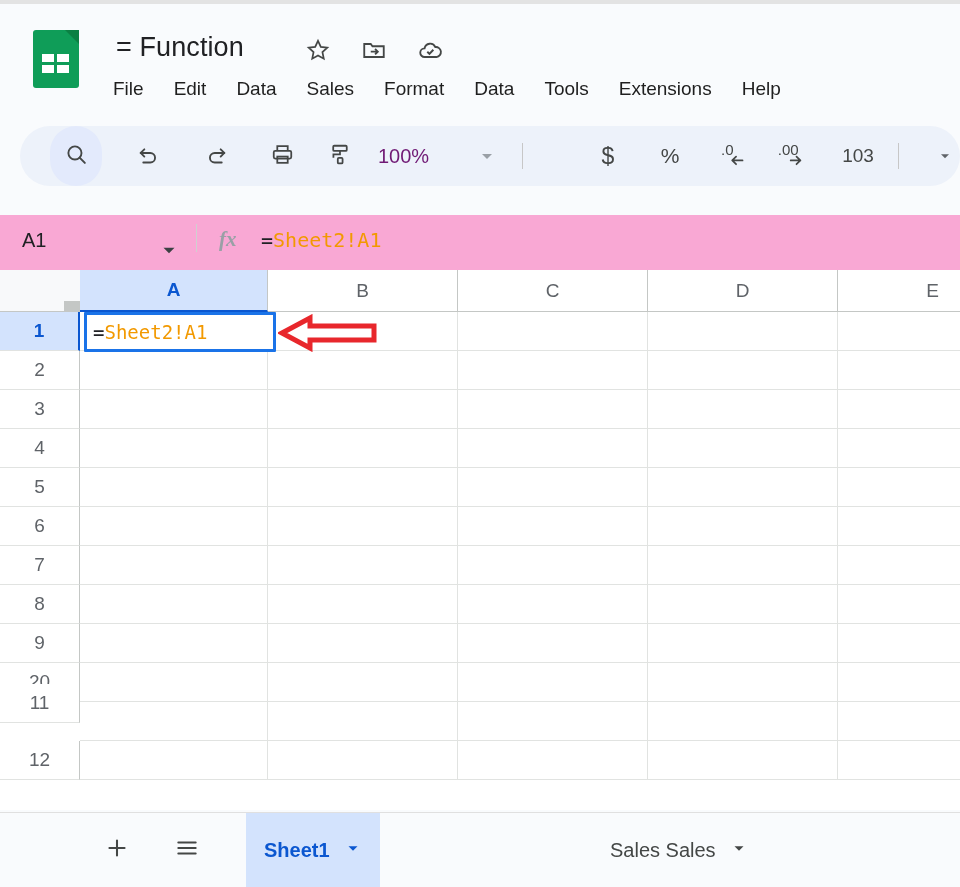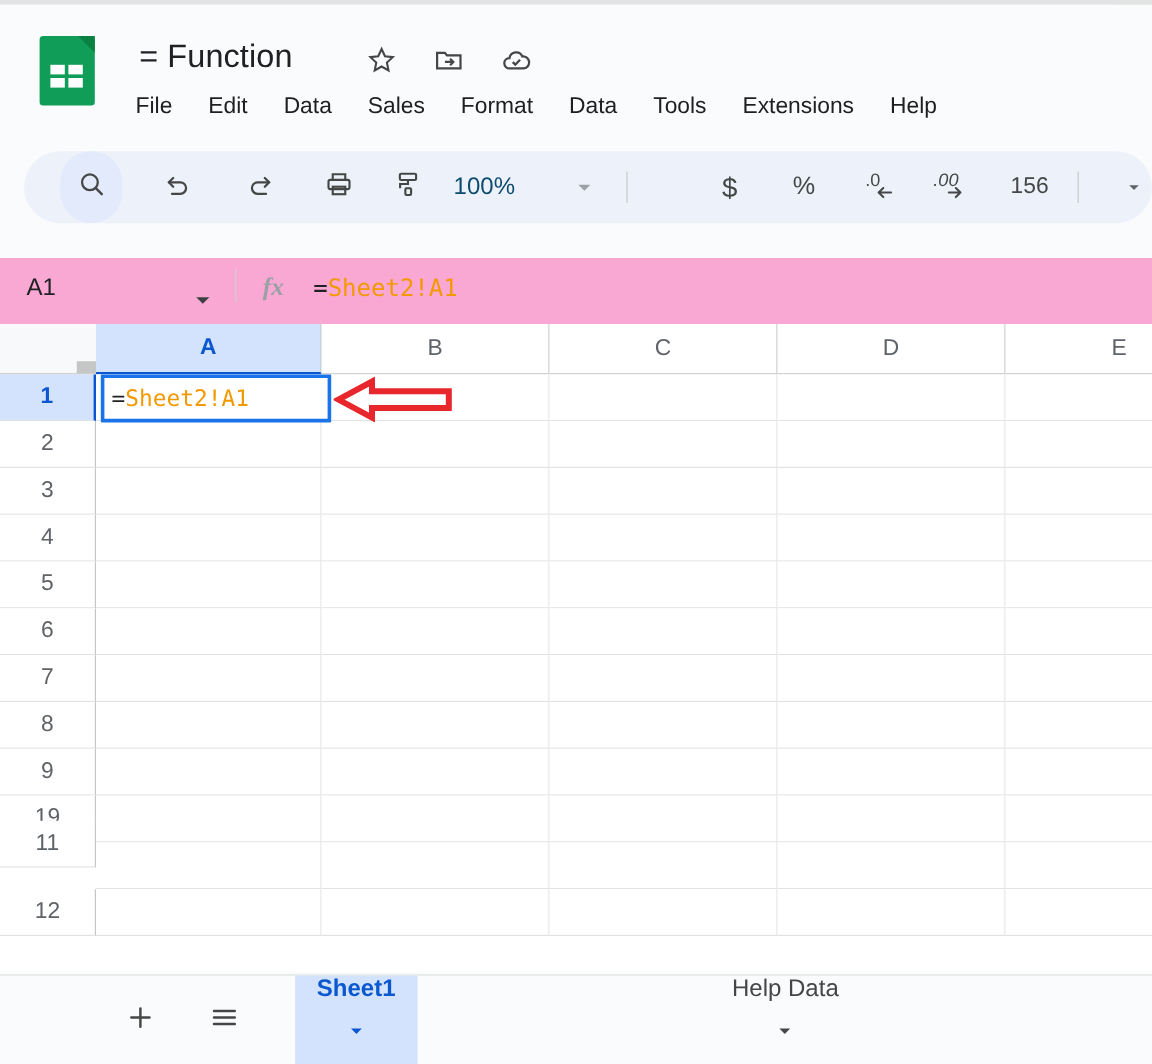--- a/index.html
+++ b/index.html
@@ -39,26 +39,26 @@
   
   .toolbar-wrap { position:absolute; top:126px; left:20px; width:940px; height:60px;
                   background:#edf2fa; border-radius:30px; }
   .tb-item { position:absolute; top:0; height:60px; display:flex; align-items:center;
              justify-content:center; color:#444746; }
   .tb-search { left:30px; width:52px; border-radius:26px; background:#e3eafc; }
   .tb-undo   { left:104px; width:48px; }
   .tb-redo   { left:172px; width:48px; }
   .tb-print  { left:238px; width:48px; }
   .tb-paint  { left:296px; width:48px; }
-  .tb-zoom   { left:358px; width:92px; font-size:20px; color:#0c4a6e; justify-content:flex-start; }
+  .tb-zoom   { left:358px; width:92px; font-size:20px; color:#701a75; justify-content:flex-start; }
   .tb-zoomcaret { left:450px; width:34px; }
   .tb-dollar { left:567px; width:42px; font-size:23px; color:#444746; }
   .tb-pct    { left:629px; width:42px; font-size:21px; color:#444746; }
   .tb-dec0   { left:691px; width:48px; }
-  .tb-dec00  { left:749px; width:52px;font-style:italic; }
+  .tb-dec00  { left:749px; width:52px; }
   .tb-123    { left:812px; width:52px; font-size:19px; color:#444746; }
   .tb-more   { left:910px; width:30px; }
   .tb-sep { position:absolute; top:17px; width:1px; height:26px; background:#c7c7c7; }
   .sep1 { left:502px; } .sep2 { left:878px; }
 
   
   .fbar { position:absolute; top:215px; left:0; width:960px; height:55px; background:#f9a8d4; }
   .namebox { position:absolute; left:22px; top:14px; font-size:20px; color:#202124; }
   .namecaret { position:absolute; left:158px; top:24px; }
   .fsep { position:absolute; left:196px; top:224px; width:1px; height:28px; background:#d0d0d0; }
@@ -103,21 +103,21 @@
   .annot-arrow { position:absolute; left:278px; top:314px; width:100px; height:38px; z-index:8; }
 
   
   .tabbar { position:absolute; top:812px; left:0; width:960px; height:75px;
             background:#f9fbfd; border-top:1px solid #e0e0e0; }
   .tb-add  { position:absolute; left:96px; top:16px; width:42px; height:42px;
              display:flex; align-items:center; justify-content:center; color:#444746; }
   .tb-list { position:absolute; left:166px; top:16px; width:42px; height:42px;
              display:flex; align-items:center; justify-content:center; color:#444746; }
   .sheettab { position:absolute; top:0; height:75px; display:flex; align-items:center;
-              gap:14px; padding:0 18px; font-size:20px; color:#444746; white-space:nowrap;flex-direction:column; }
+              gap:14px; padding:0 18px; font-size:20px; color:#444746; white-space:nowrap; }
   .sheettab.active { background:#d3e3fd; color:#0b57d0; font-weight:bold; }
   .tabcaret { display:inline-block; }
 </style>
 </head>
 <body>
 
 <div id="app">
 
   <div class="topline"></div>
 
@@ -239,21 +239,21 @@
 
     <div class="tb-item tb-dec00">
       <span>
         <svg viewBox="0 0 34 26" width="38" height="28">
           <text x="1" y="14" font-family="Liberation Sans, sans-serif" font-size="14" fill="#444746">.00</text>
           <path d="M13 19h9M18.4 15.5L22 19l-3.6 3.5" fill="none" stroke="#444746" stroke-width="1.6" stroke-linecap="round" stroke-linejoin="round"></path>
           </svg>
       </span>
     </div>
 
-    <div class="tb-item tb-123">156</div>
+    <div class="tb-item tb-123">103</div>
 
     <div class="tb-sep sep2"></div>
 
     <div class="tb-item tb-more">
       <svg viewBox="0 0 24 24" width="16" height="16">
           <path d="M6 9.5l6 6 6-6" fill="#5f6368"></path>
         </svg>
     </div>
   </div>
 
@@ -284,21 +284,21 @@
     <div class="rowhdr-col">
       <div class="rowhdr sel" style="top:0px;">1</div>
       <div class="rowhdr" style="top:39px;">2</div>
       <div class="rowhdr" style="top:78px;">3</div>
       <div class="rowhdr" style="top:117px;">4</div>
       <div class="rowhdr" style="top:156px;">5</div>
       <div class="rowhdr" style="top:195px;">6</div>
       <div class="rowhdr" style="top:234px;">7</div>
       <div class="rowhdr" style="top:273px;">8</div>
       <div class="rowhdr" style="top:312px;">9</div>
-      <div class="rowhdr" style="top:351px;">19</div>
+      <div class="rowhdr" style="top:351px;">20</div>
       <div class="rowhdr" style="top:372px;">11</div>
       <div class="rowhdr" style="top:429px;">12</div>
     </div>
 
     <div class="cells" id="cells">
         <div class="cell" style="left: 0px; top: 0px; width: 188px;"></div>
         <div class="cell" style="left: 0px; top: 39px; width: 188px;"></div>
         <div class="cell" style="left: 0px; top: 78px; width: 188px;"></div>
         <div class="cell" style="left: 0px; top: 117px; width: 188px;"></div>
         <div class="cell" style="left: 0px; top: 156px; width: 188px;"></div>
@@ -393,21 +393,21 @@
       <span>Sheet1</span>
       <span class="tabcaret">
         <svg viewBox="0 0 24 24" width="18" height="18">
             <path d="M6 9.5l6 6 6-6" fill="#0b57d0"></path>
           </svg>
       </span>
     </div>
 
 
     <div class="sheettab" style="left:592px;">
-      <span>Help Data</span>
+      <span>Sales Sales</span>
       <span class="tabcaret">
         <svg viewBox="0 0 24 24" width="18" height="18">
             <path d="M6 9.5l6 6 6-6" fill="#444746"></path>
           </svg>
       </span>
     </div>
   </div>
 
 </div>
 

